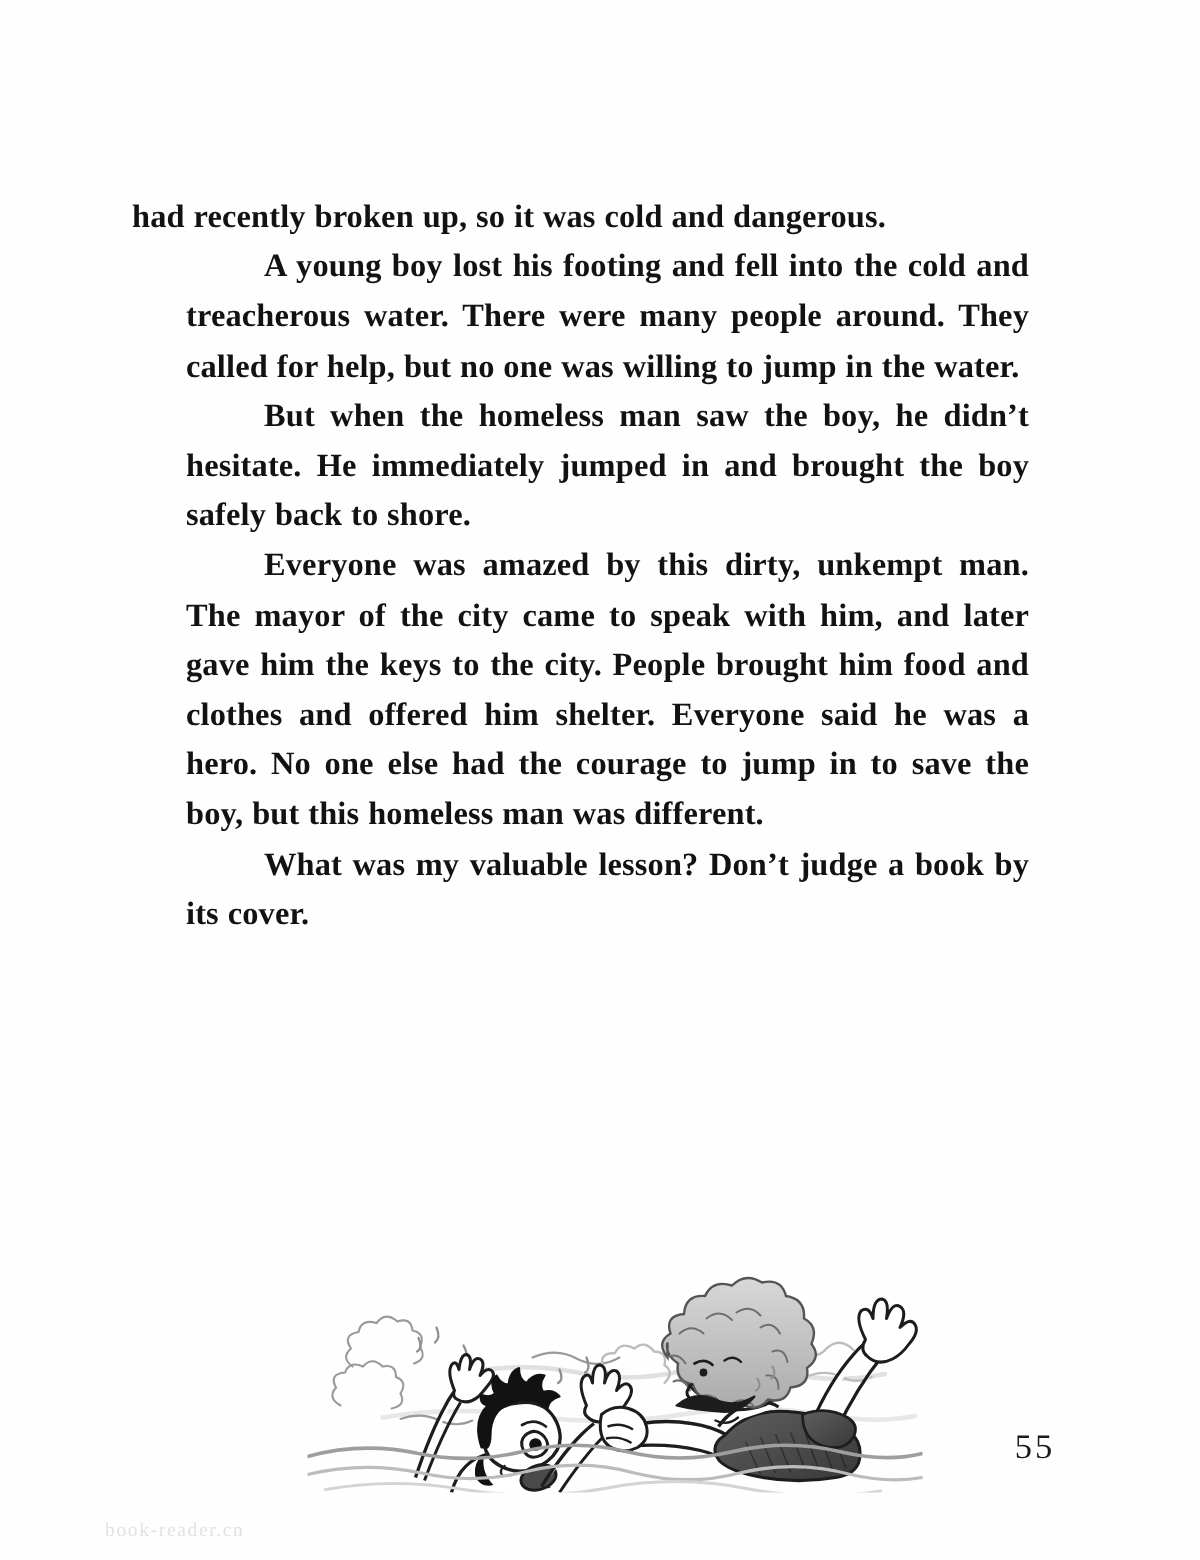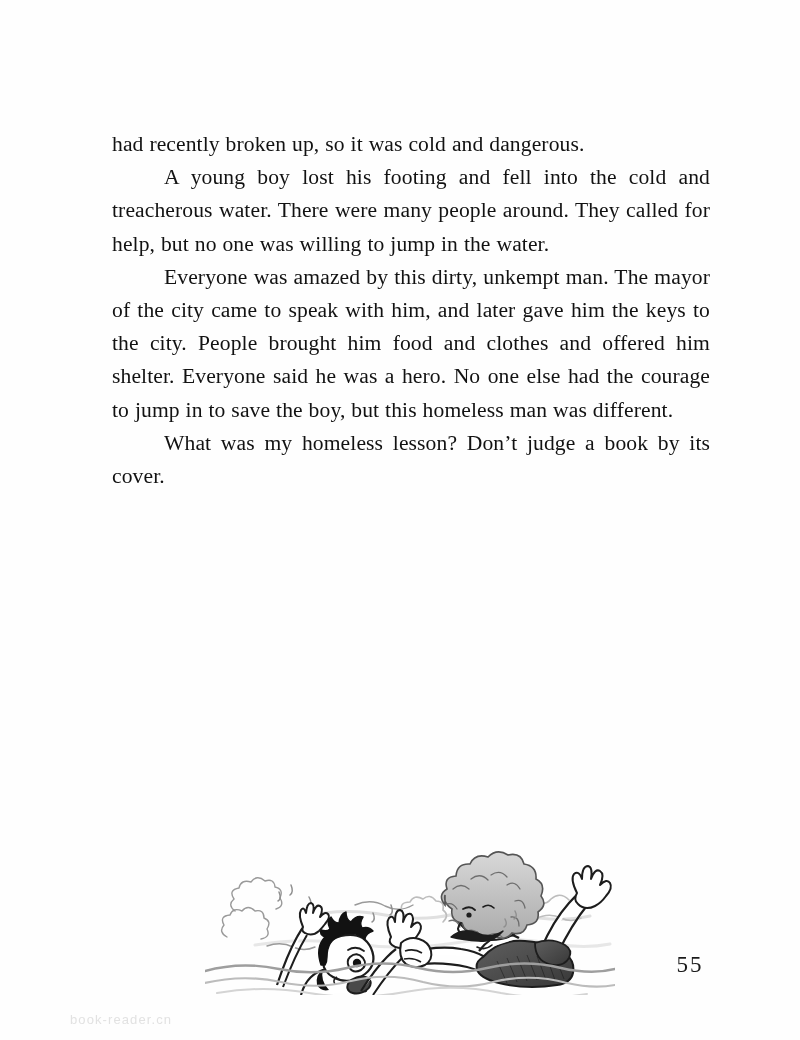--- a/index.html
+++ b/index.html
@@ -14,40 +14,42 @@
   .page {
     position: relative;
     width: 800px;
     height: 1040px;
     background: #fefefe;
     overflow: hidden;
     box-sizing: border-box;
   }
   .text-block {
     position: absolute;
-    left: 112px;
+    left: 88px;
     top: 128px;
     width: 598px;
+    font-weight: bold;
   }
   .para {
     margin: 0;
     font-size: 21.6px;
     line-height: 33.2px;
     color: #121212;
     text-align: justify;
     text-justify: inter-word;
     letter-spacing: 0.1px;
     word-spacing: 0.4px;
     -webkit-font-smoothing: antialiased;
   }
   .para.continued {
     text-indent: 0;
   }
   .para.indented {
     text-indent: 52px;
+    margin-left: 36px;
   }
   .para.lastline-left {
     text-align-last: left;
   }
 
   
   .page-number {
     position: absolute;
     left: 0;
     top: 952px;
@@ -61,21 +63,21 @@
   .page-number span {
     position: relative;
     left: 290px;
   }
 
   
   .watermark {
     position: absolute;
     left: 70px;
     top: 1012px;
-    font-family: Liberation Sans, sans-serif;
+    font-family: Liberation Serif, serif;
     font-size: 13px;
     letter-spacing: 1.1px;
     color: #e2e2e2;
     user-select: none;
   }
 
   
   .illustration {
     position: absolute;
     left: 205px;
@@ -90,22 +92,23 @@
   }
 </style>
 </head>
 <body>
 
 <div class="page">
 
   <div class="text-block">
     <p class="para continued lastline-left">had recently broken up, so it was cold and dangerous.</p>
     <p class="para indented lastline-left">A young boy lost his footing and fell into the cold and treacherous water. There were many people around. They called for help, but no one was willing to jump in the water.</p>
+    <p class="para indented lastline-left">But when the homeless man saw the boy, he didn’t hesitate. He immediately jumped in and brought the boy safely back to shore.</p>
     <p class="para indented lastline-left">Everyone was amazed by this dirty, unkempt man. The mayor of the city came to speak with him, and later gave him the keys to the city. People brought him food and clothes and offered him shelter. Everyone said he was a hero. No one else had the courage to jump in to save the boy, but this homeless man was different.</p>
-    <p class="para indented lastline-left">What was my homeless lesson? Don’t judge a book by its cover.</p>
+    <p class="para indented lastline-left">What was my valuable lesson? Don’t judge a book by its cover.</p>
   </div>
 
   <div class="illustration">
     <svg viewBox="0 0 410 150" xmlns="http://www.w3.org/2000/svg">
       <defs>
         <linearGradient id="hairShade" x1="0" y1="0" x2="0" y2="1">
           <stop offset="0%" stop-color="#d8d8d8"></stop>
           <stop offset="100%" stop-color="#ababab"></stop>
         </linearGradient>
         <linearGradient id="shirtShade" x1="0" y1="0" x2="1" y2="1">

